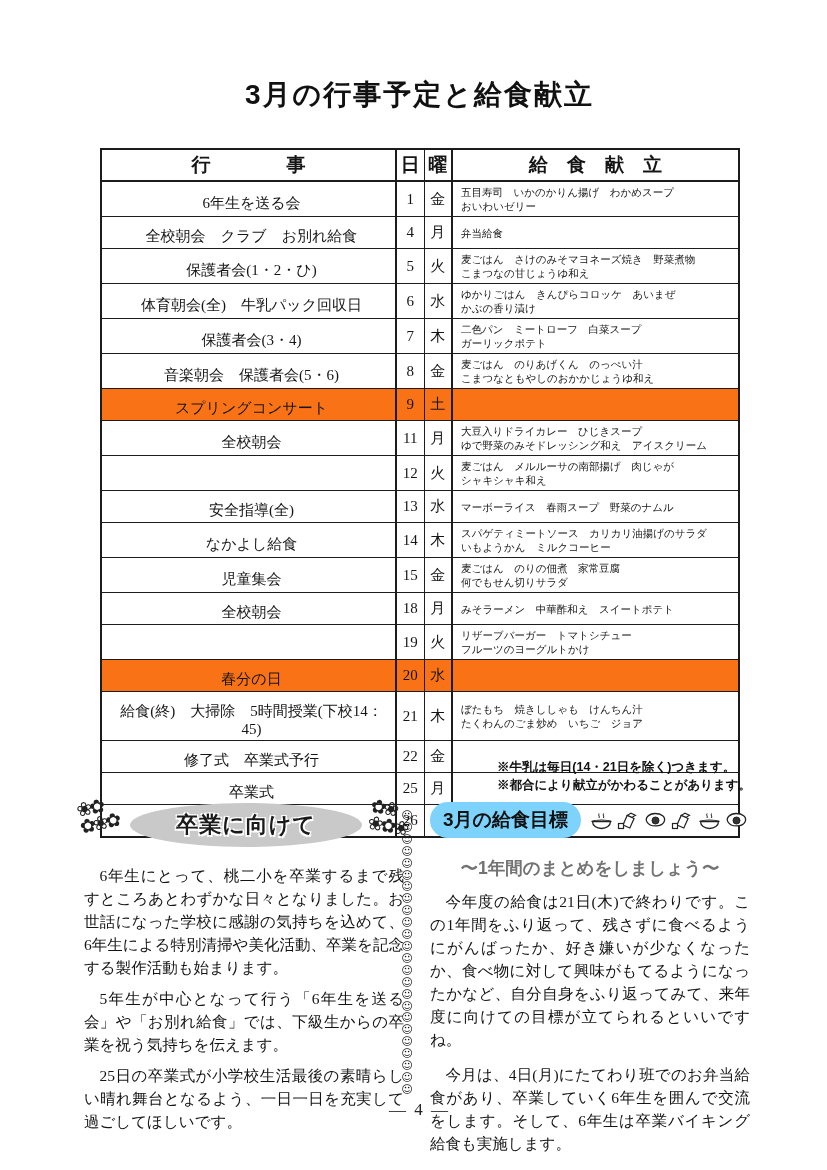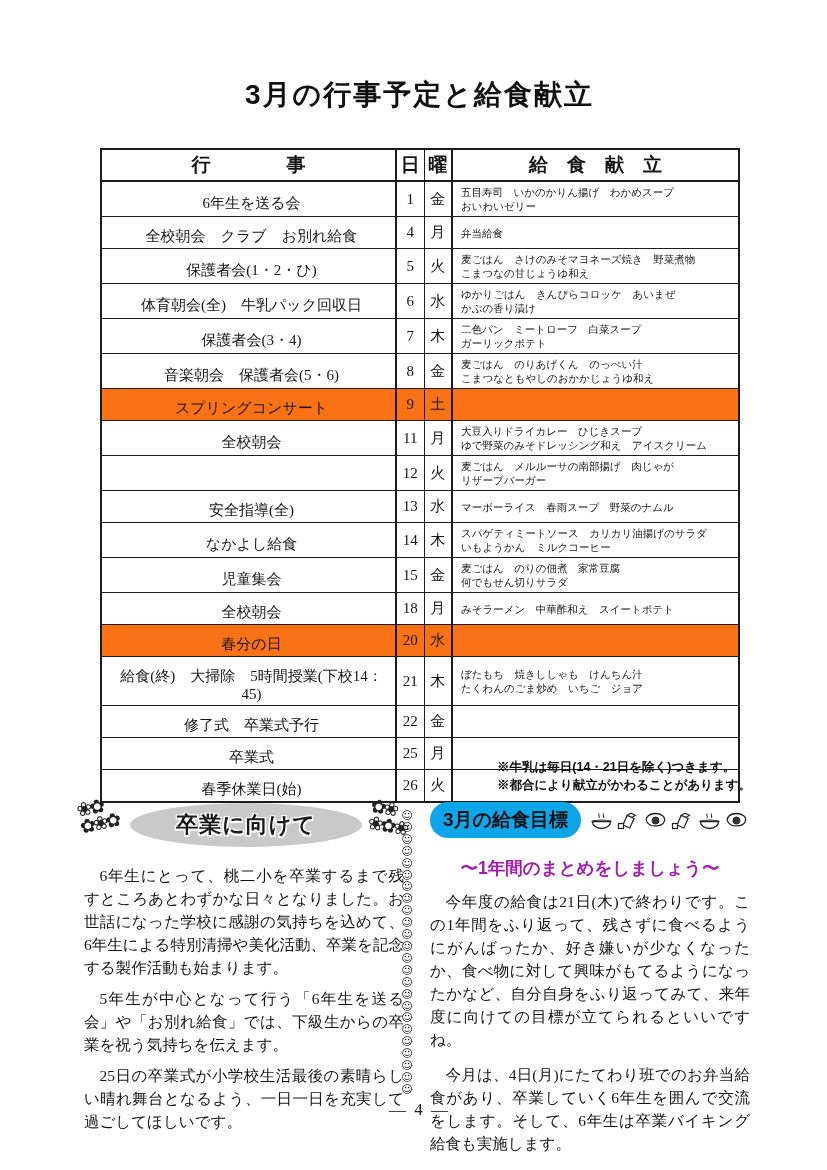--- a/index.html
+++ b/index.html
@@ -72,29 +72,29 @@
   .flowers.fl-right { right:-4px; top:0;  transform:rotate(10deg); }
   
   .smiley-divider {
     position:absolute; left:398px; top:810px; width:18px;
     font-family:"DejaVu Sans", sans-serif; font-size:11px; line-height:11.9px;
     white-space:pre-line; color:#1a1a1a; text-align:center;
   }
   
   .goal-header { display:flex; align-items:center; gap:8px; height:40px; }
   .goal-badge {
-    background:#0ea5e9; border-radius:18px; padding:5px 13px;
+    background:#7dd3fc; border-radius:18px; padding:5px 13px;
     font-family:"Liberation Sans", sans-serif; font-weight:bold; font-size:19px;
     color:#111; white-space:nowrap;
   }
   .goal-icons { display:flex; align-items:center; gap:2px; }
   .goal-icons svg { display:block; }
   .goal-subtitle {
     text-align:center; font-family:"Liberation Sans", sans-serif;
-    font-weight:bold; font-size:17.5px; margin:16px 0 10px; color:#a21caf;
+    font-weight:bold; font-size:17.5px; margin:16px 0 10px; color:#737373;
   }
   .mt12 { margin-top:12px; }
   
   .page-number {
     position:absolute; left:101px; top:1100px; width:637px;
     text-align:center; font-size:17px; letter-spacing:2px; color:#222;
   }
 </style>
 </head>
 <body>
@@ -186,21 +186,21 @@
             <div>大豆入りドライカレー　ひじきスープ</div>
             <div>ゆで野菜のみそドレッシング和え　アイスクリーム</div>
           </td>
       </tr>
       <tr>
         <td class="c-event"></td>
         <td class="c-day">12</td>
         <td class="c-wk">火</td>
         <td class="c-menu">
             <div>麦ごはん　メルルーサの南部揚げ　肉じゃが</div>
-            <div>リザーブバーガー</div>
+            <div>シャキシャキ和え</div>
           </td>
       </tr>
       <tr class="r1">
         <td class="c-event">安全指導(全)</td>
         <td class="c-day">13</td>
         <td class="c-wk">水</td>
         <td class="c-menu">
             <div>マーボーライス　春雨スープ　野菜のナムル</div>
           </td>
       </tr>
@@ -221,20 +221,29 @@
             <div>麦ごはん　のりの佃煮　家常豆腐</div>
             <div>何でもせん切りサラダ</div>
           </td>
       </tr>
       <tr class="r1">
         <td class="c-event">全校朝会</td>
         <td class="c-day">18</td>
         <td class="c-wk">月</td>
         <td class="c-menu">
             <div>みそラーメン　中華酢和え　スイートポテト</div>
+          </td>
+      </tr>
+      <tr>
+        <td class="c-event"></td>
+        <td class="c-day">19</td>
+        <td class="c-wk">火</td>
+        <td class="c-menu">
+            <div>リザーブバーガー　トマトシチュー</div>
+            <div>フルーツのヨーグルトかけ</div>
           </td>
       </tr>
       <tr class="shaded">
         <td class="c-event">春分の日</td>
         <td class="c-day">20</td>
         <td class="c-wk">水</td>
         <td class="c-menu"></td>
       </tr>
       <tr>
         <td class="c-event">給食(終)　大掃除　5時間授業(下校14：45)</td>

